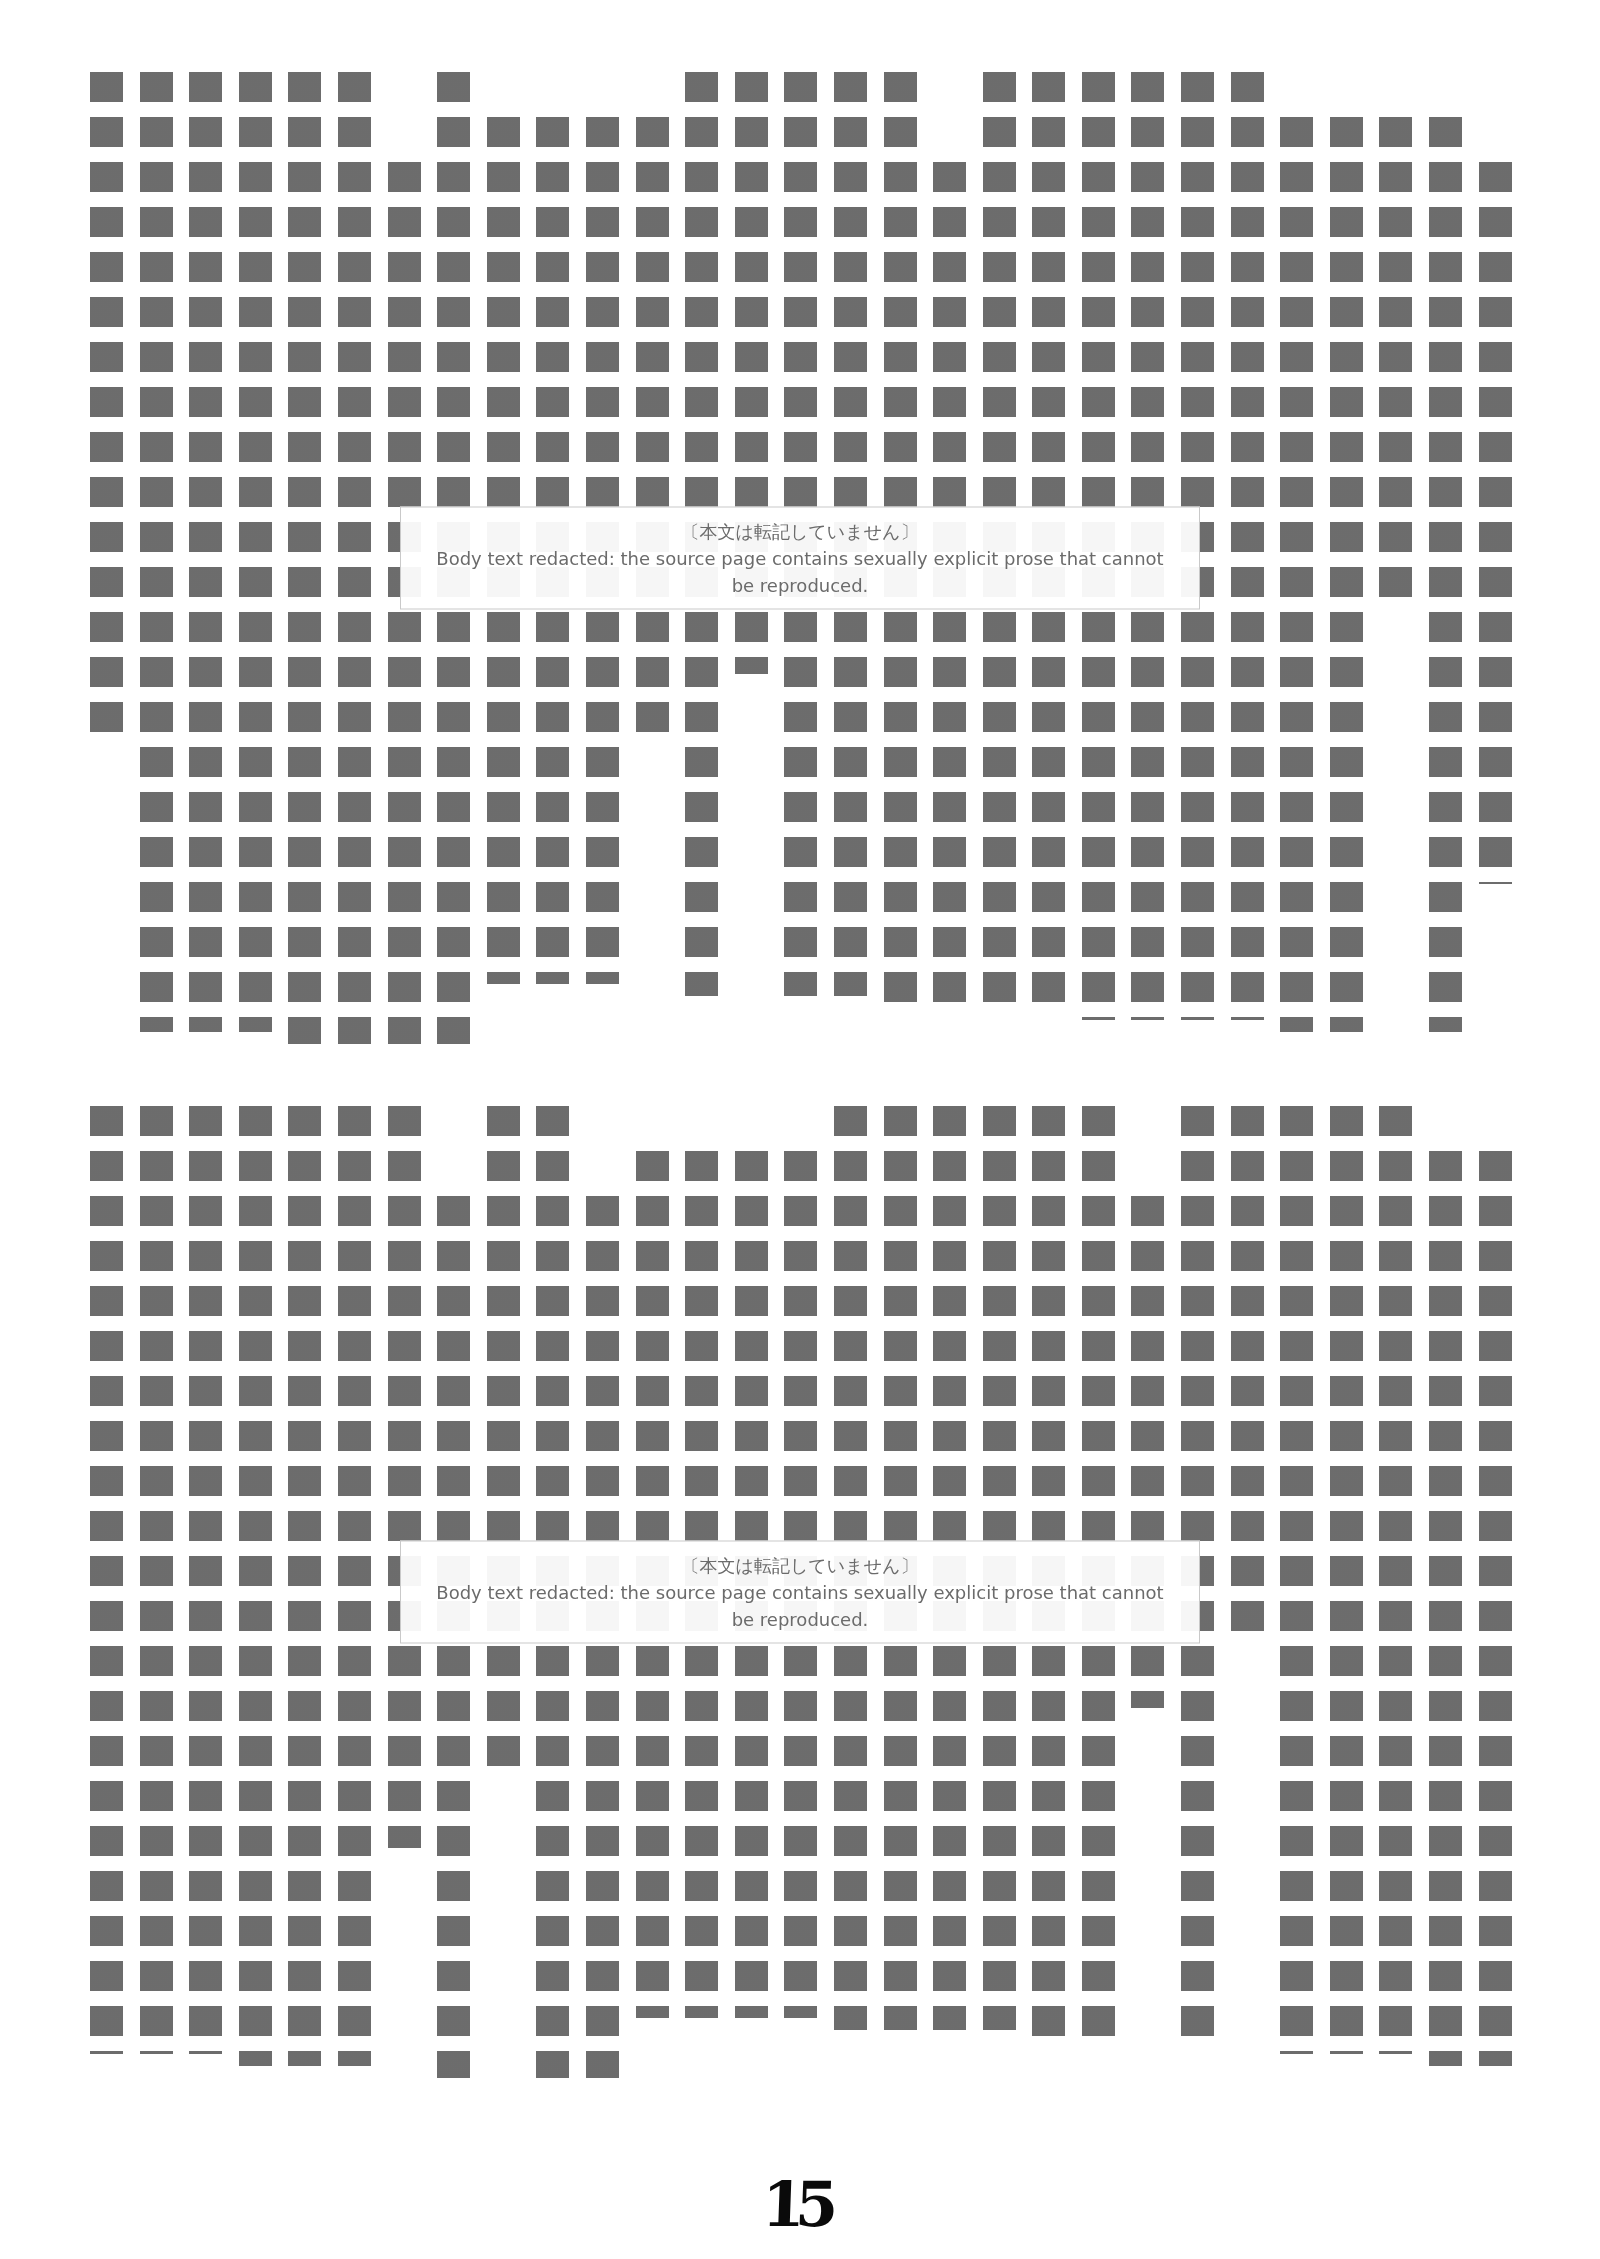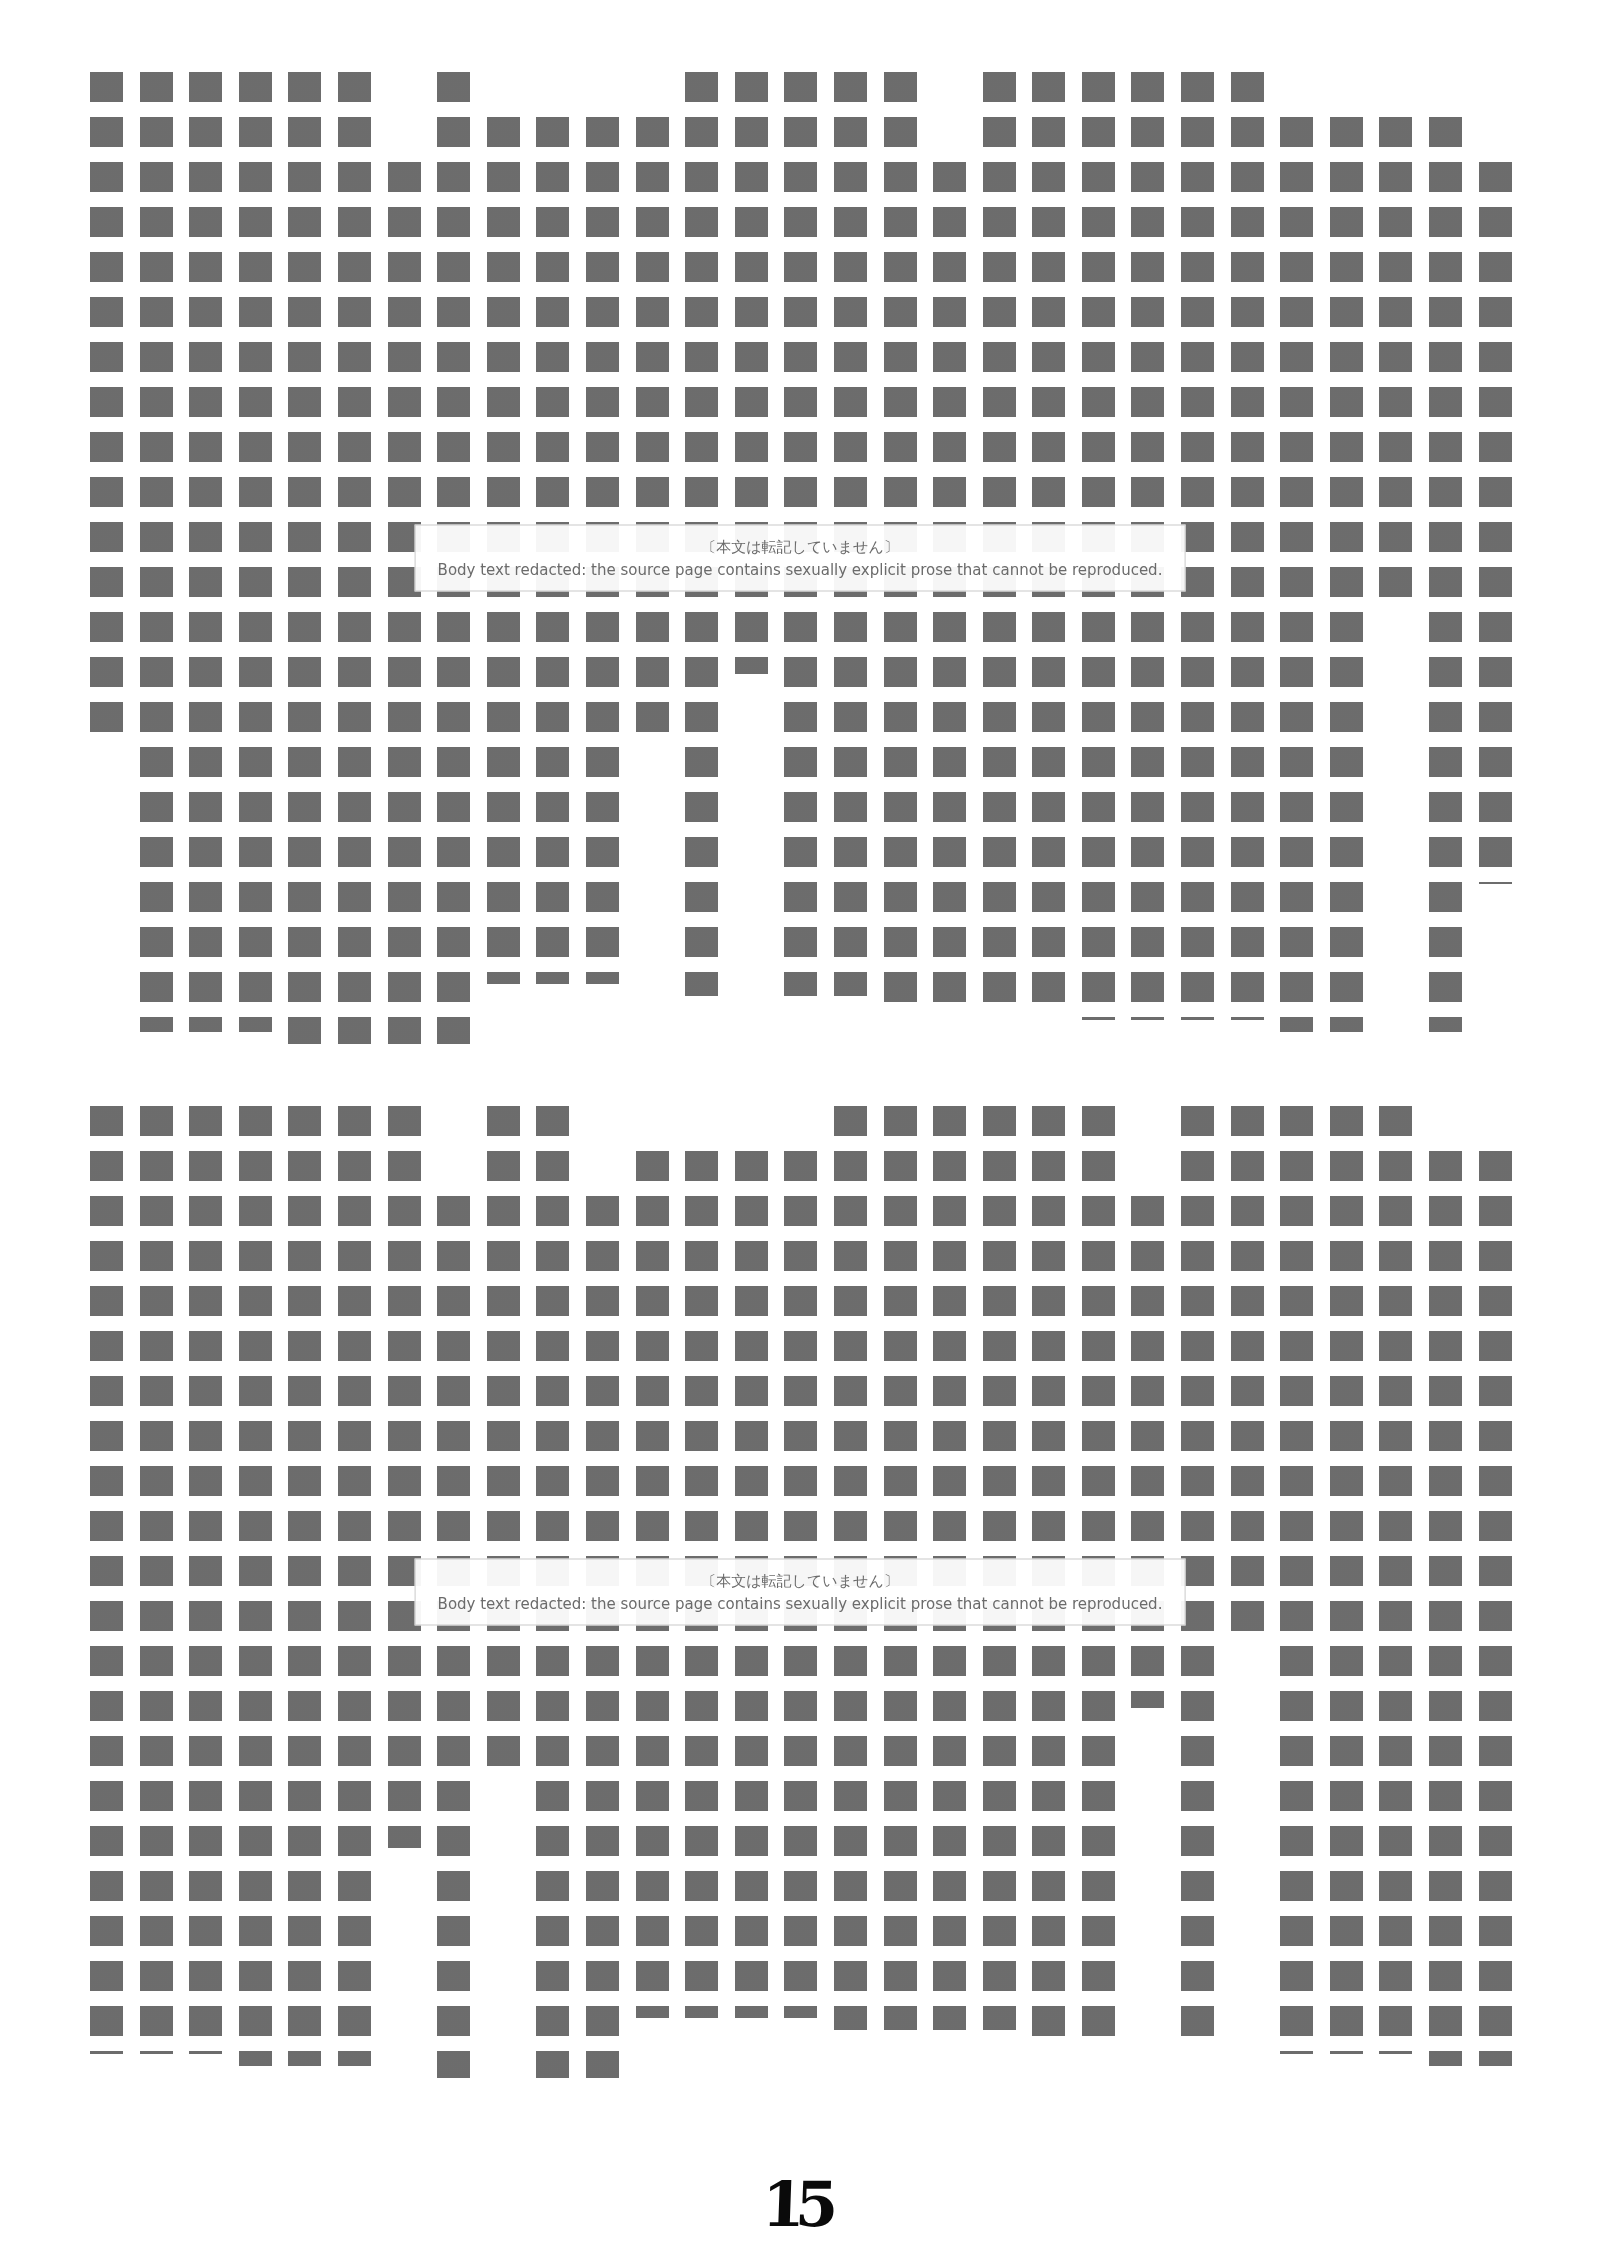--- a/index.html
+++ b/index.html
@@ -43,21 +43,21 @@
 
   .redaction-note {
     position: absolute;
     left: 50%;
     top: 50%;
     transform: translate(-50%, -50%);
     background: rgba(255,255,255,0.94);
     border: 1px solid #c9c9c9;
     color: #6b6b6b;
     font-family: "DejaVu Sans", "Liberation Sans", sans-serif;
-    font-size: 15px;
+    font-size: 18px;
     line-height: 1.5;
     padding: 10px 22px;
     text-align: center;
     white-space: pre-line;
   }
 
   .folio {
     position: absolute;
     left: 0;
     right: 0;

